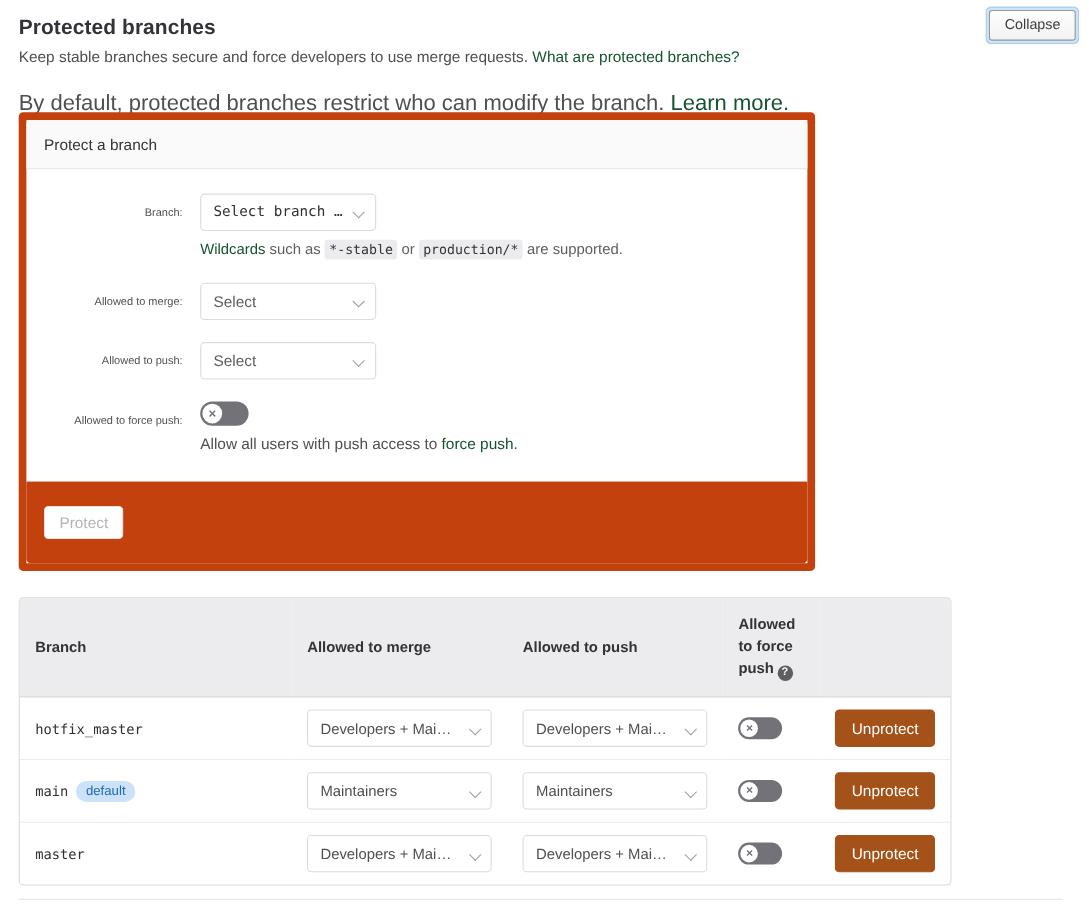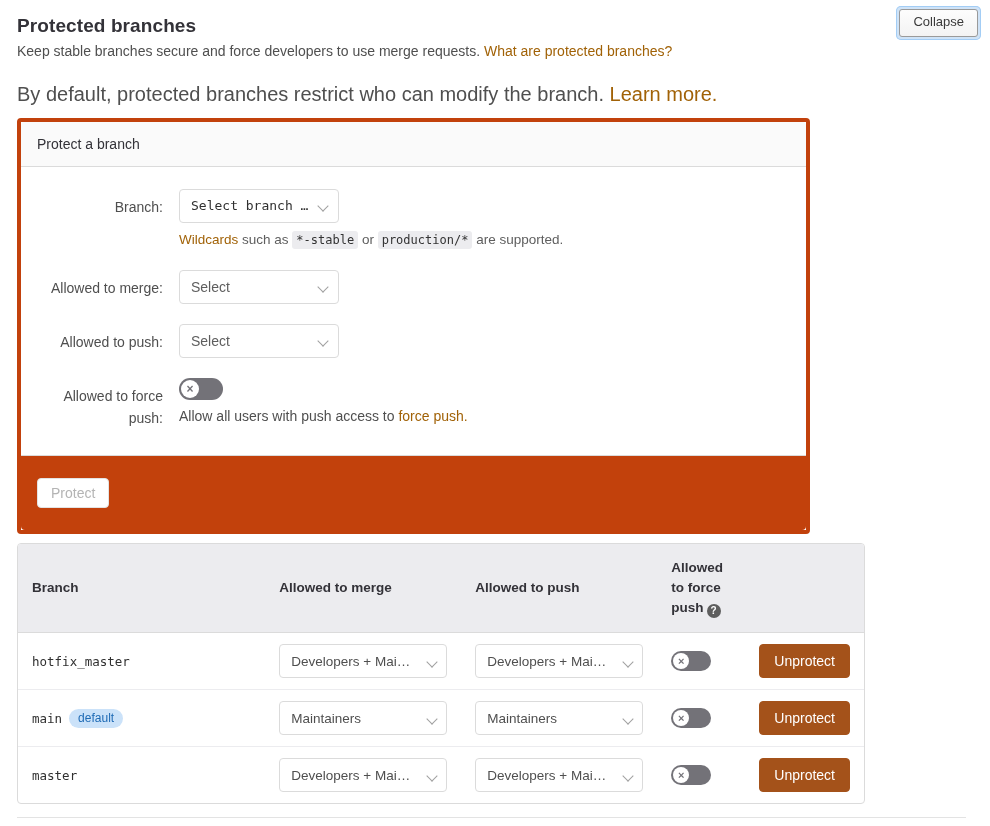--- a/index.html
+++ b/index.html
@@ -35,28 +35,28 @@
   }
 
   .lead {
     position: absolute; left: 17px; top: 41px;
     font-size: 14px; color: #4f4f4f; line-height: 20px;
   }
   .lead2 {
     position: absolute; left: 17px; top: 84px;
     font-size: 20px; color: #4f4f4f; line-height: 20px;
   }
-  a.link { color: #a16207; text-decoration: none; }
+  a.link { color: #14532d; text-decoration: none; }
 
   
   .card {
-    position: absolute; left: 17px; top: 118px;
-    width: 793px;
+    position: absolute; left: 17px; top: 102px;
+    width: 724px;
     background: #fff;
-    border: 4px solid #c2410c; border-radius: 4px;
+    border: 7px solid #c2410c; border-radius: 4px;
   }
   .card-header {
     background: #fafafa;
     border-bottom: 1px solid #dbdbdb;
     padding: 14px 16px;
     font-size: 14px; color: #333238;
     border-radius: 4px 4px 0 0;
   }
   .card-body { padding: 22px 16px 26px; }
   .card-footer {
@@ -65,21 +65,21 @@
     padding: 22px 16px;
     border-radius: 0 0 4px 4px;
   }
 
   
   .frow { display: flex; margin-bottom: 20px; }
   .frow:last-child { margin-bottom: 0; }
   .flabel {
     width: 142px; flex: none;
     text-align: right; padding-right: 16px; padding-top: 7px;
-    font-size: 14px; color: #4f4f4f; line-height: 22px;
+    font-size: 10px; color: #4f4f4f; line-height: 22px;
   }
   .fctl { flex: 1; min-width: 0; }
 
   .sel {
     position: relative; display: block;
     width: 160px; height: 34px;
     border: 1px solid #dbdbdb; border-radius: 4px;
     background: #fff;
     font-size: 14px; color: #5e5e5e;
     padding: 7px 28px 7px 11px;

